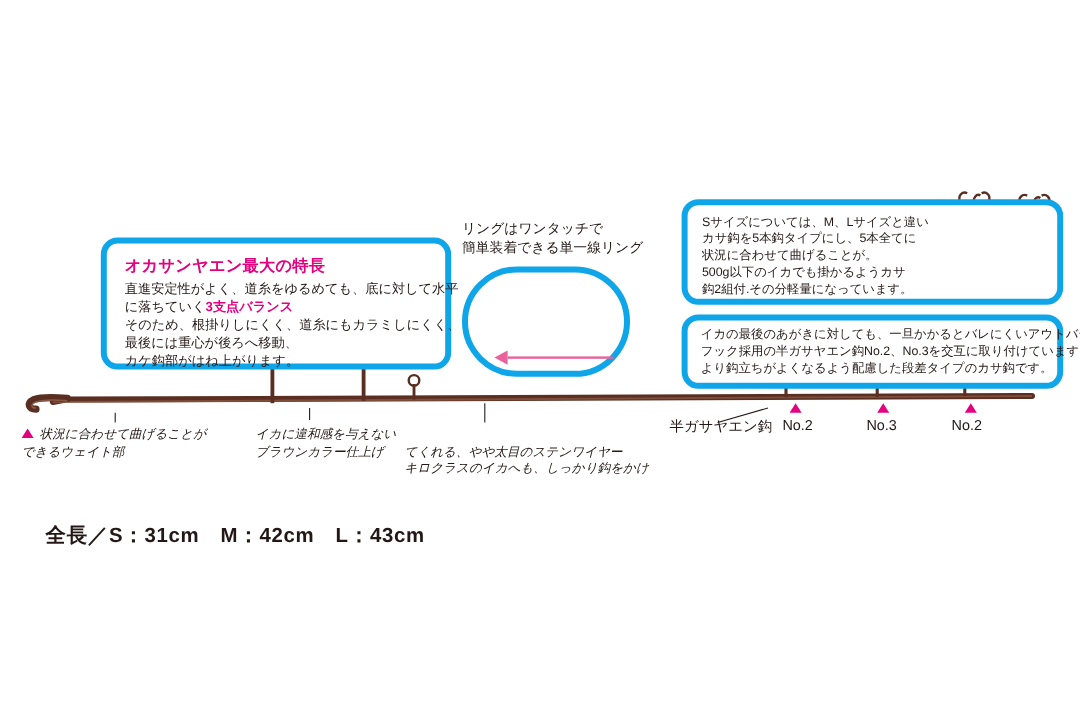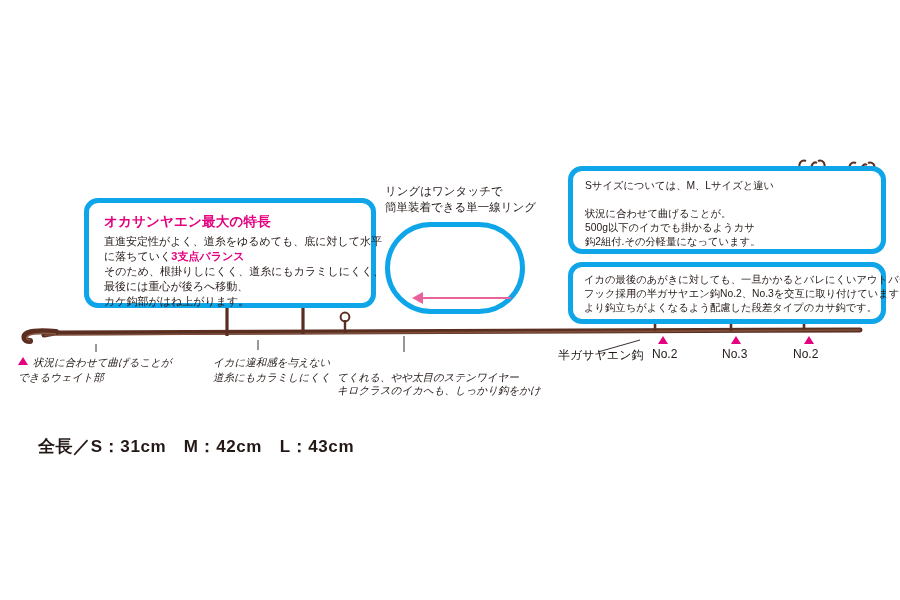--- a/index.html
+++ b/index.html
@@ -192,37 +192,38 @@
   <div class="txt body-ja" style="left:385px; top:184px; font-size:11.5px; font-weight:normal;">リングはワンタッチで</div>
   <div class="txt body-ja" style="left:385px; top:200px; font-size:11.5px;">簡単装着できる単一線リング</div>
 
   <div class="bubble" style="left:385px; top:222px; width:140px; height:92px; border-radius:46px;"></div>
 
   <div class="pink-arrow-shaft" style="left:423px; top:297px; width:88px;"></div>
   <div class="pink-arrow-head" style="left:412px; top:292px;"></div>
 
   <div class="bubble" style="left:568px; top:166px; width:318px; height:88px;">
     <div class="txt footnote" style="left:12px; top:8px;">Sサイズについては、M、Lサイズと違い</div>
+    <div class="txt footnote" style="left:12px; top:22px;">カサ鈎を5本鈎タイプにし、5本全てに</div>
     <div class="txt footnote" style="left:12px; top:36px;">状況に合わせて曲げることが。</div>
     <div class="txt footnote" style="left:12px; top:50px;">500g以下のイカでも掛かるようカサ</div>
     <div class="txt footnote" style="left:12px; top:64px;">鈎2組付.その分軽量になっています。</div>
   </div>
 
   <div class="bubble" style="left:568px; top:262px; width:318px; height:62px;">
     <div class="txt footnote" style="left:11px; top:6px;">イカの最後のあがきに対しても、一旦かかるとバレにくいアウトバーブ</div>
     <div class="txt footnote" style="left:11px; top:20px;">フック採用の半ガサヤエン鈎No.2、No.3を交互に取り付けています。</div>
     <div class="txt footnote" style="left:11px; top:34px;">より鈎立ちがよくなるよう配慮した段差タイプのカサ鈎です。</div>
   </div>
 
   <div class="tri-up" style="left:18px; top:357px;"></div>
   <div class="txt label-ja" style="left:33px; top:355px;">状況に合わせて曲げることが</div>
   <div class="txt label-ja" style="left:18px; top:370px;">できるウェイト部</div>
 
   <div class="txt label-ja" style="left:213px; top:355px;">イカに違和感を与えない</div>
-  <div class="txt label-ja" style="left:213px; top:370px;">道糸にもカラミしにくく</div>
+  <div class="txt label-ja" style="left:213px; top:370px;">ブラウンカラー仕上げ</div>
 
   <div class="txt label-ja" style="left:337px; top:355px;margin-top:28px;">キロクラスのイカへも、しっかり鈎をかけ</div>
   <div class="txt label-ja" style="left:337px; top:370px;">てくれる、やや太目のステンワイヤー</div>
 
   <div class="tri-up" style="left:658px; top:336px;"></div>
   <div class="tri-up" style="left:731px; top:336px;"></div>
   <div class="tri-up" style="left:804px; top:336px;"></div>
 
   <div class="txt hook-label" style="left:558px; top:347px;">半ガサヤエン鈎</div>
   <div class="txt hook-label" style="left:652px; top:347px;">No.2</div>

